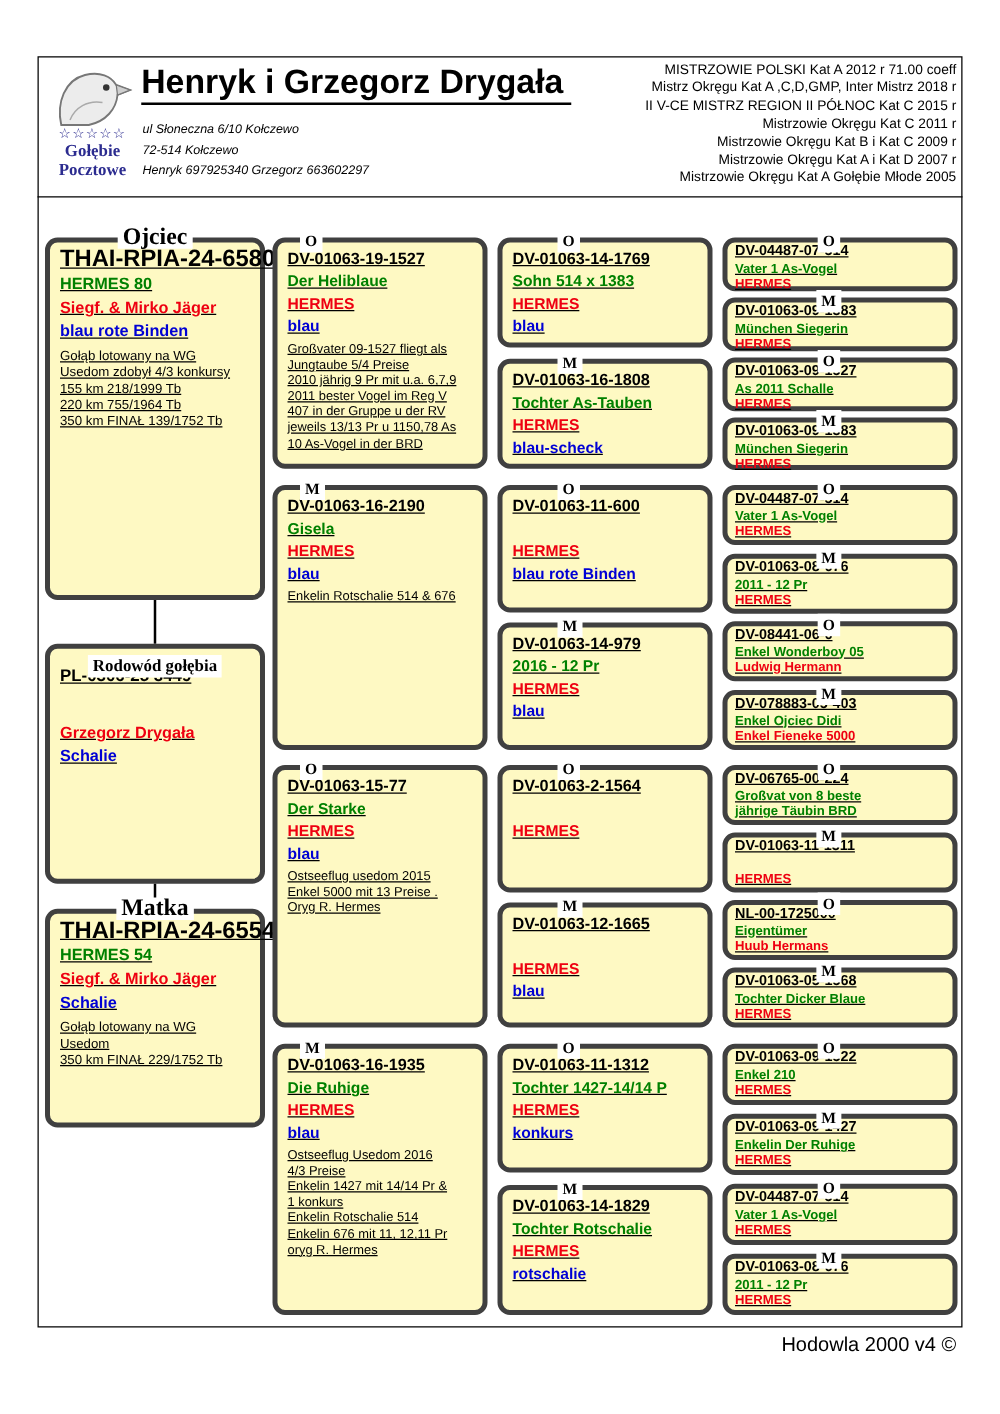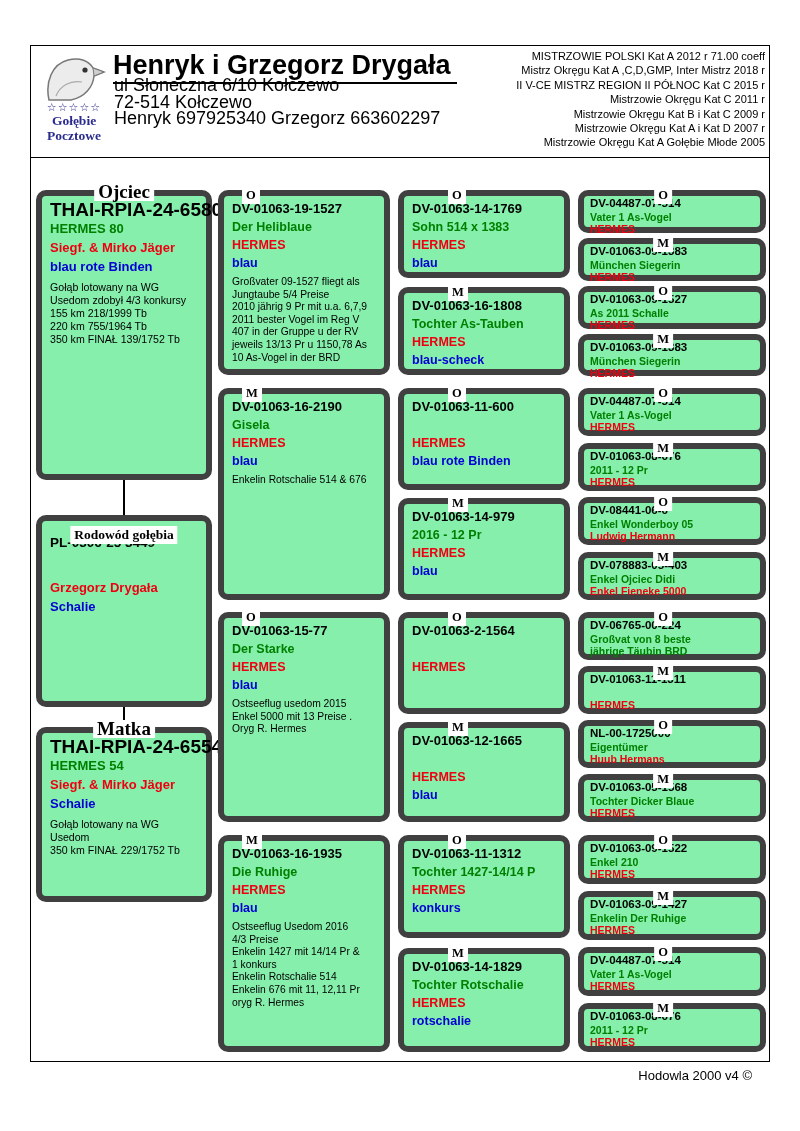--- a/index.html
+++ b/index.html
@@ -18,27 +18,27 @@
 
   
   .logo { position:absolute; left:36px; top:52px; width:76px; text-align:center; }
   .logo svg { display:block; margin:0 auto; }
   .logo-stars { font-size:11px; color:#2b2b8f; letter-spacing:1px; line-height:11px; }
   .logo-name { font-family:"Liberation Serif","DejaVu Serif",serif; font-weight:bold;
                font-size:13.5px; line-height:15px; color:#2b2b8f; }
   .title { position:absolute; left:113px; top:50px; font-size:27px; font-weight:bold;
            line-height:30px; border-bottom:2px solid #000; padding:0 6px 2px 0;
            white-space:nowrap; }
-  .address { position:absolute; left:114px; top:77px; font-size:18px; line-height:16.5px; }
+  .address { position:absolute; left:114px; top:96px; font-size:10px; line-height:16.5px;font-style:italic; }
   .achievements { position:absolute; right:35px; top:49px; width:300px;
                   text-align:right; font-size:11px; line-height:14.4px; }
 
   
-  .box { position:absolute; background:#86efac; border:6px solid #404040;
-         border-radius:10px; padding:4px 6px 3px 8px; }
+  .box { position:absolute; background:#fef9c3; border:4px solid #404040;
+         border-radius:10px; padding:4px 6px 3px 8px;text-decoration:underline; }
   .c1 { left:36px;  width:176px; }
   .c2 { left:218px; width:172px; }
   .c3 { left:398px; width:172px; }
   .c4 { left:578px; width:188px; padding:1px 4px 0 6px; }
 
   .legend { position:absolute; top:-10px; background:#fff; padding:0 4px;
             font-family:"Liberation Serif","DejaVu Serif",serif; font-weight:bold;
             font-size:12.5px; line-height:18px; white-space:nowrap; }
   .lg2 { left:18px; }
   .lg3 { left:44px; }
@@ -60,21 +60,21 @@
   .c4 .nm, .c4 .rd, .c4 .bl { font-size:10.5px; line-height:12.5px; min-height:12.5px; }
   .c4 .nm2 { font-weight:bold; font-size:10.5px; line-height:12.5px; min-height:12.5px;
              white-space:nowrap; color:#008000; }
 
   .subject-ring  { font-weight:bold; font-size:13.5px; margin-top:10px; white-space:nowrap; }
   .subject-owner { font-weight:bold; font-size:13px; line-height:19px; color:#ee0011; margin-top:28px; white-space:nowrap; }
   .subject-color { font-weight:bold; font-size:13px; line-height:19px; color:#0000d4; white-space:nowrap; }
 
   .vline { position:absolute; left:123px; width:2px; background:#000; }
 
-  .footer { position:absolute; right:48px; top:1068px; font-size:13px; }
+  .footer { position:absolute; right:35px; top:1068px; font-size:16px; }
 </style>
 </head>
 <body>
 
 <div class="page">
   <div class="frame"></div>
   <div class="header-divider"></div>
 
   <div class="logo">
     <svg width="64" height="50" viewBox="0 0 64 50">

